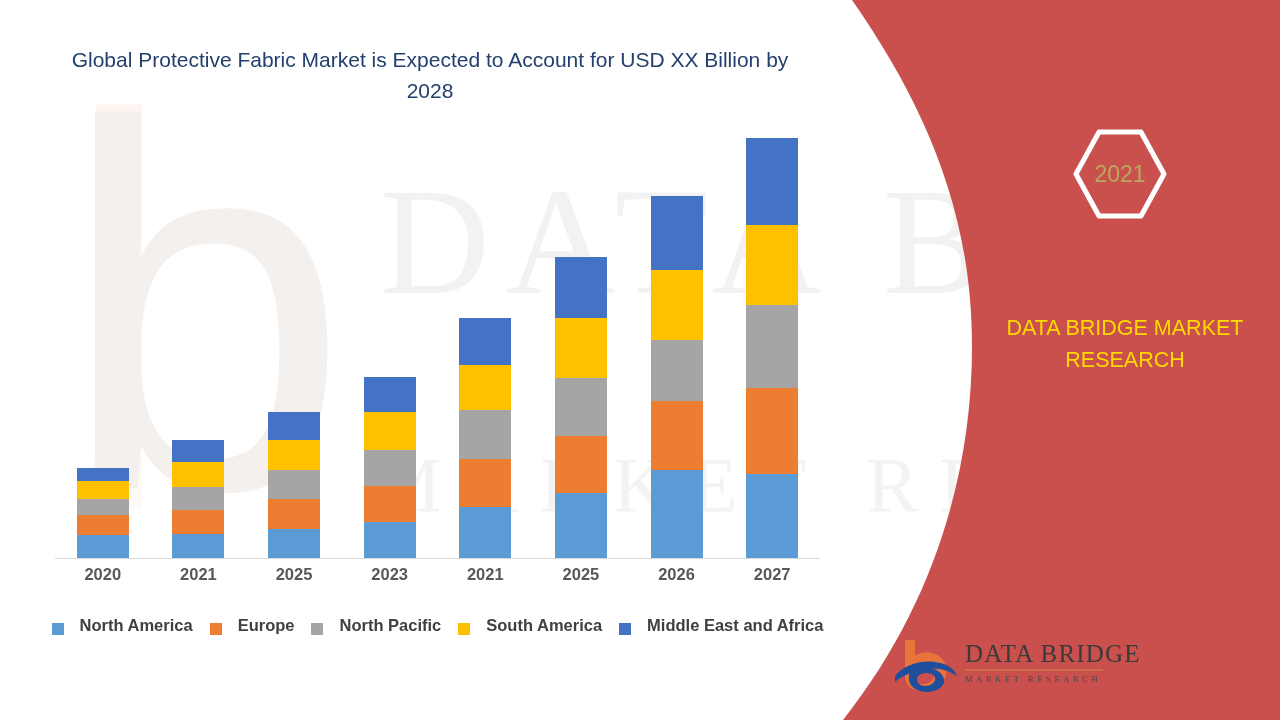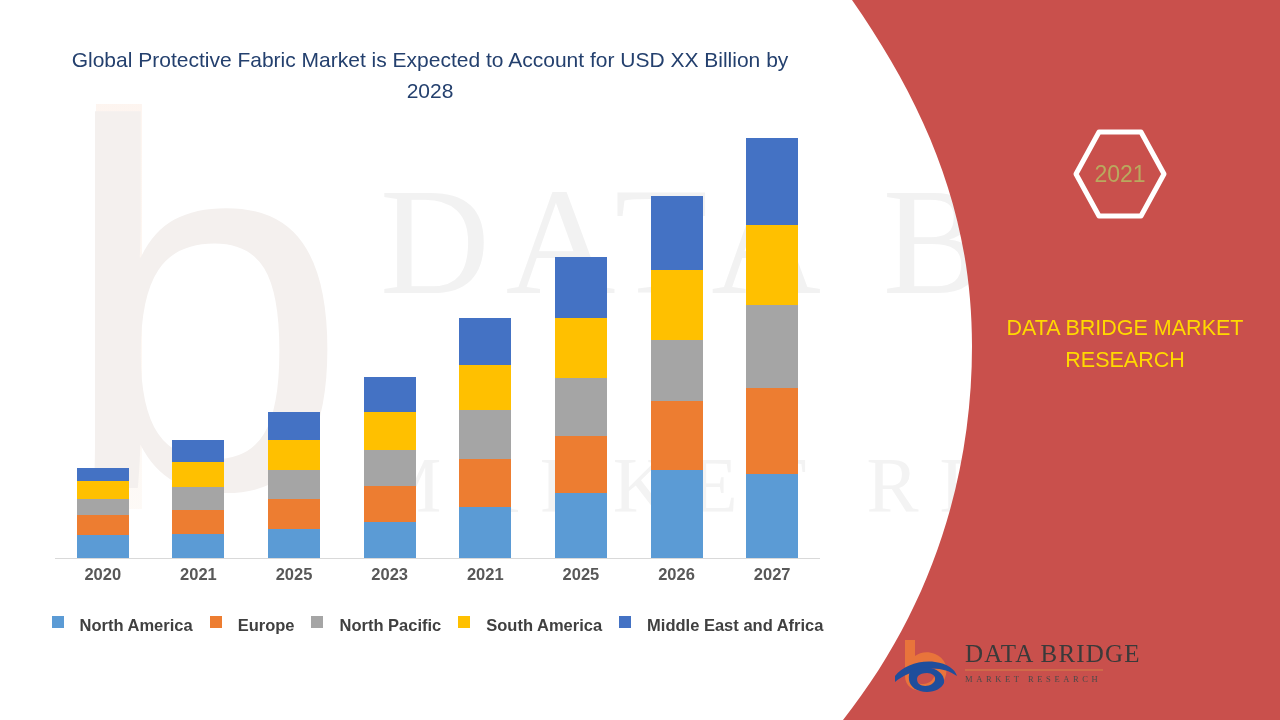--- a/index.html
+++ b/index.html
@@ -118,21 +118,21 @@
     position: absolute;
     left: 55px; top: 616px;
     width: 765px;
     display: flex;
     justify-content: center;
     align-items: center;
     gap: 17px;
   }
   .legend-item {
     display: flex;
-    align-items: flex-start;
+    align-items: flex-end;
     gap: 16px;
   }
   .legend-swatch {
     width: 12px; height: 12px;
     flex: none;
   }
   .legend-label {
     font-size: 16.5px;
     font-weight: bold;
     color: #404040;

